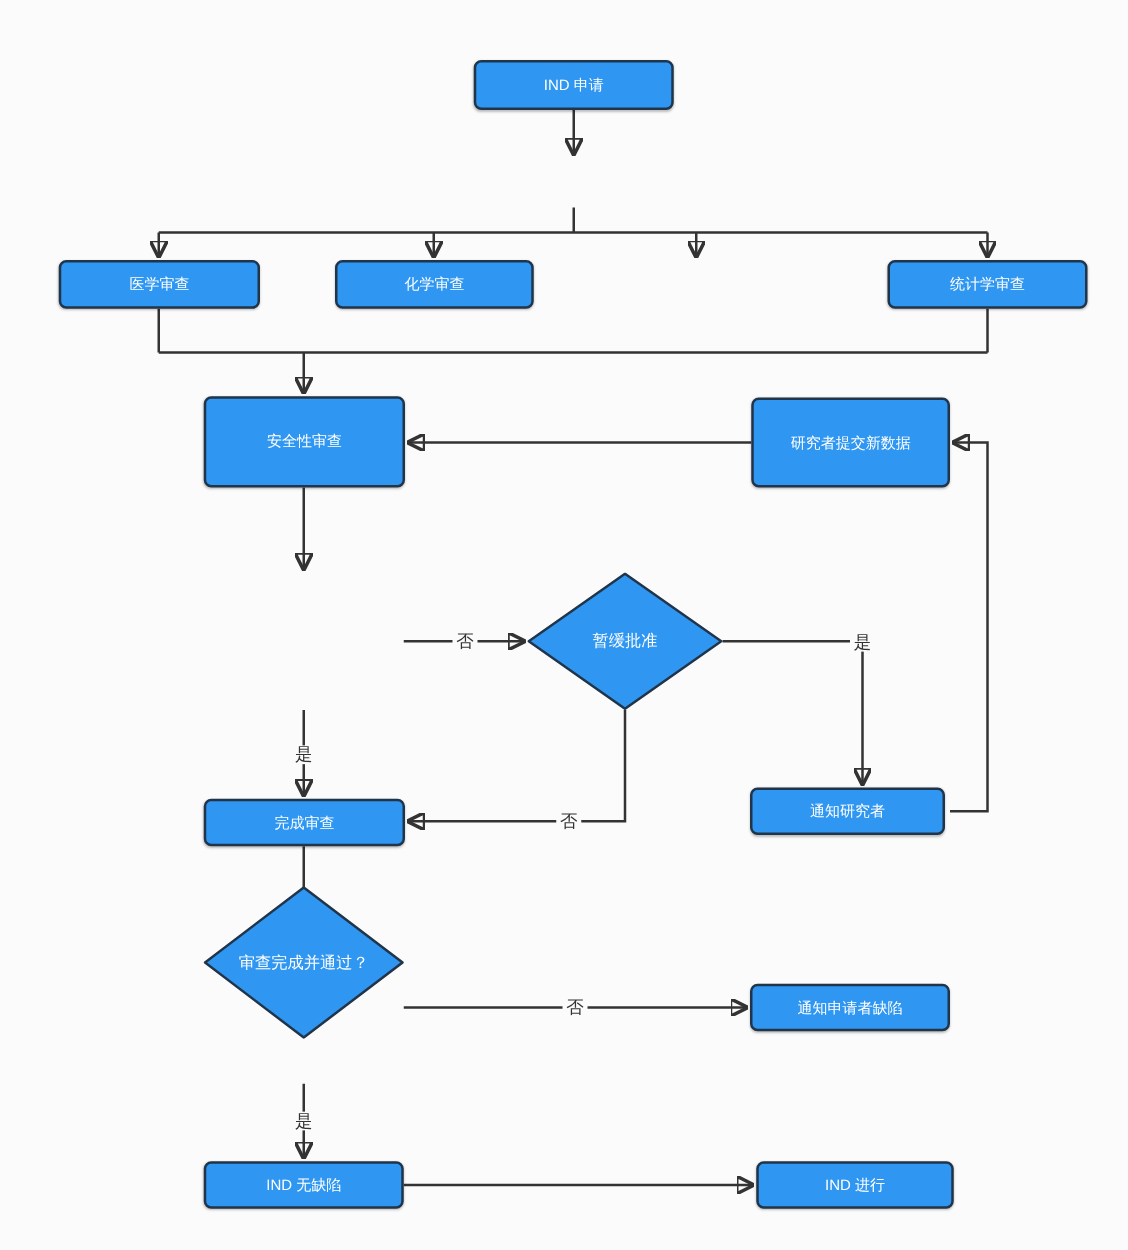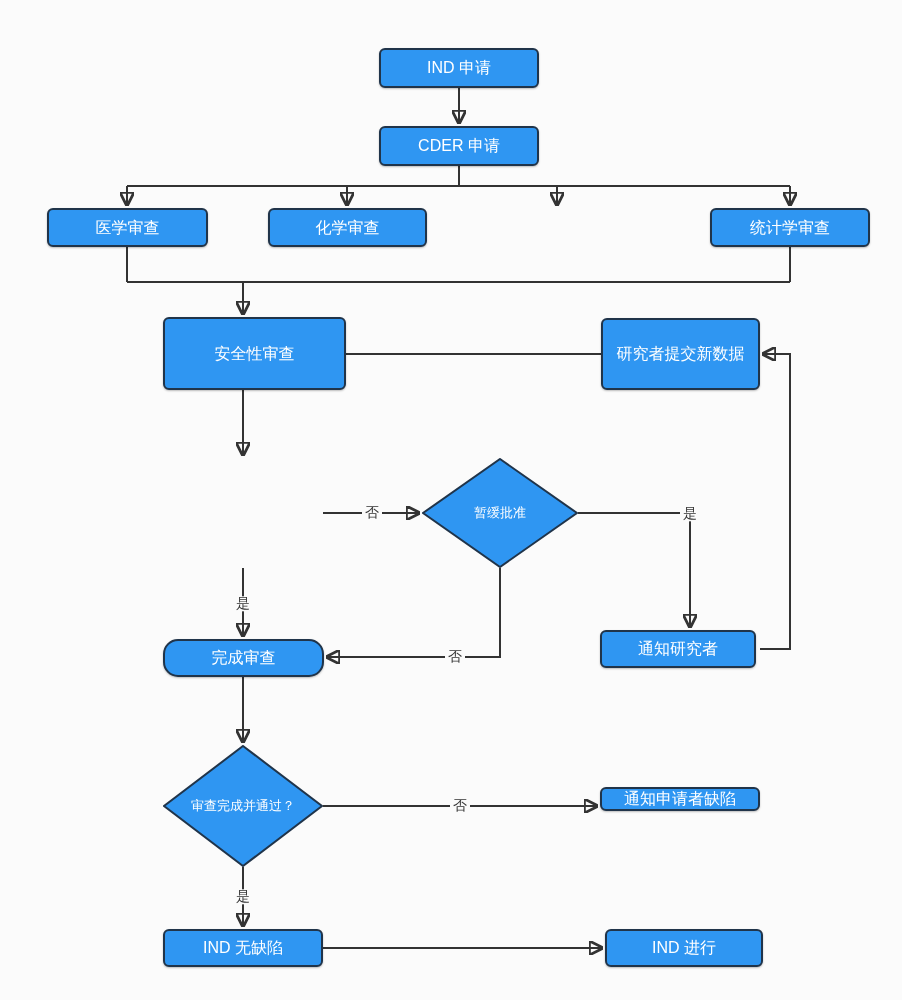--- a/index.html
+++ b/index.html
@@ -33,21 +33,21 @@
     stroke: var(--connector);
     stroke-width: 2;
   }
   .arrowhead { fill: var(--connector); }
   .node {
     position: absolute;
     background: var(--node-fill);
     border: 2px solid var(--node-border);
     border-radius: 6px;
     color: var(--node-text);
-    font-size: 16px;
+    font-size: 12px;
     display: flex;
     align-items: center;
     justify-content: center;
     text-align: center;
     box-shadow: 0 1px 2px rgba(0,0,0,0.25);
     line-height: 1.2;
   }
   .diamond {
     position: absolute;
   }
@@ -110,53 +110,52 @@
     <path d="M601,354 L327,354" marker-end="url(#arrow)"></path>
     <path d="M500,568 L500,657 L327,657" marker-end="url(#arrow)"></path>
     <path d="M243,677 L243,742" marker-end="url(#arrow)"></path>
     <path d="M323,806 L597,806" marker-end="url(#arrow)"></path>
     <path d="M243,867 L243,926" marker-end="url(#arrow)"></path>
     <path d="M323,948 L602,948" marker-end="url(#arrow)"></path>
   </svg>
 
   <div class="node" style="left:379px; top:48px; width:160px; height:40px;">IND 申请</div>
 
-  <div class="node" style="left:379px; top:126px; width:160px; height:40px;">CDER 申请</div>
 
   <div class="node" style="left:47px; top:208px; width:161px; height:39px;">医学审查</div>
 
   <div class="node" style="left:268px; top:208px; width:159px; height:39px;">化学审查</div>
 
 
   <div class="node" style="left:710px; top:208px; width:160px; height:39px;">统计学审查</div>
 
-  <div class="node" style="left:163px; top:317px; width:183px; height:73px;">安全性审查</div>
+  <div class="node" style="left:163px; top:317px; width:161px; height:73px;">安全性审查</div>
 
   <div class="node" style="left:601px; top:318px; width:159px; height:72px;">研究者提交新数据</div>
 
 
   <div class="diamond" style="left:422px; top:458px; width:156px; height:110px;">
     <svg width="156" height="110" viewBox="0 0 156 110">
       <polygon points="78,1 155,55 78,109 1,55"></polygon>
     </svg>
     <div class="diamond-label">暂缓批准</div>
   </div>
 
-  <div class="diamond" style="left:163px; top:745px; width:160px; height:122px;font-family:Liberation Serif, serif;">
+  <div class="diamond" style="left:163px; top:709px; width:160px; height:122px;font-family:Liberation Serif, serif;">
     <svg width="160" height="122" viewBox="0 0 160 122">
       <polygon points="80,1 159,61 80,121 1,61"></polygon>
     </svg>
     <div class="diamond-label">审查完成并通过？</div>
   </div>
 
   <div class="node" style="left:600px; top:630px; width:156px; height:38px;">通知研究者</div>
 
-  <div class="node" style="left:163px; top:639px; width:161px; height:38px;border-radius:15px;">完成审查</div>
+  <div class="node" style="left:163px; top:639px; width:161px; height:38px;">完成审查</div>
 
-  <div class="node" style="left:600px; top:787px; width:160px; height:24px;">通知申请者缺陷</div>
+  <div class="node" style="left:600px; top:787px; width:160px; height:38px;">通知申请者缺陷</div>
 
   <div class="node" style="left:163px; top:929px; width:160px; height:38px;">IND 无缺陷</div>
 
   <div class="node" style="left:605px; top:929px; width:158px; height:38px;">IND 进行</div>
 
   <span class="edge-label" style="left:372px; top:513px;">否</span>
   <span class="edge-label" style="left:243px; top:604px;">是</span>
   <span class="edge-label" style="left:690px; top:514px;">是</span>
   <span class="edge-label" style="left:455px; top:657px;">否</span>
   <span class="edge-label" style="left:460px; top:806px;">否</span>

